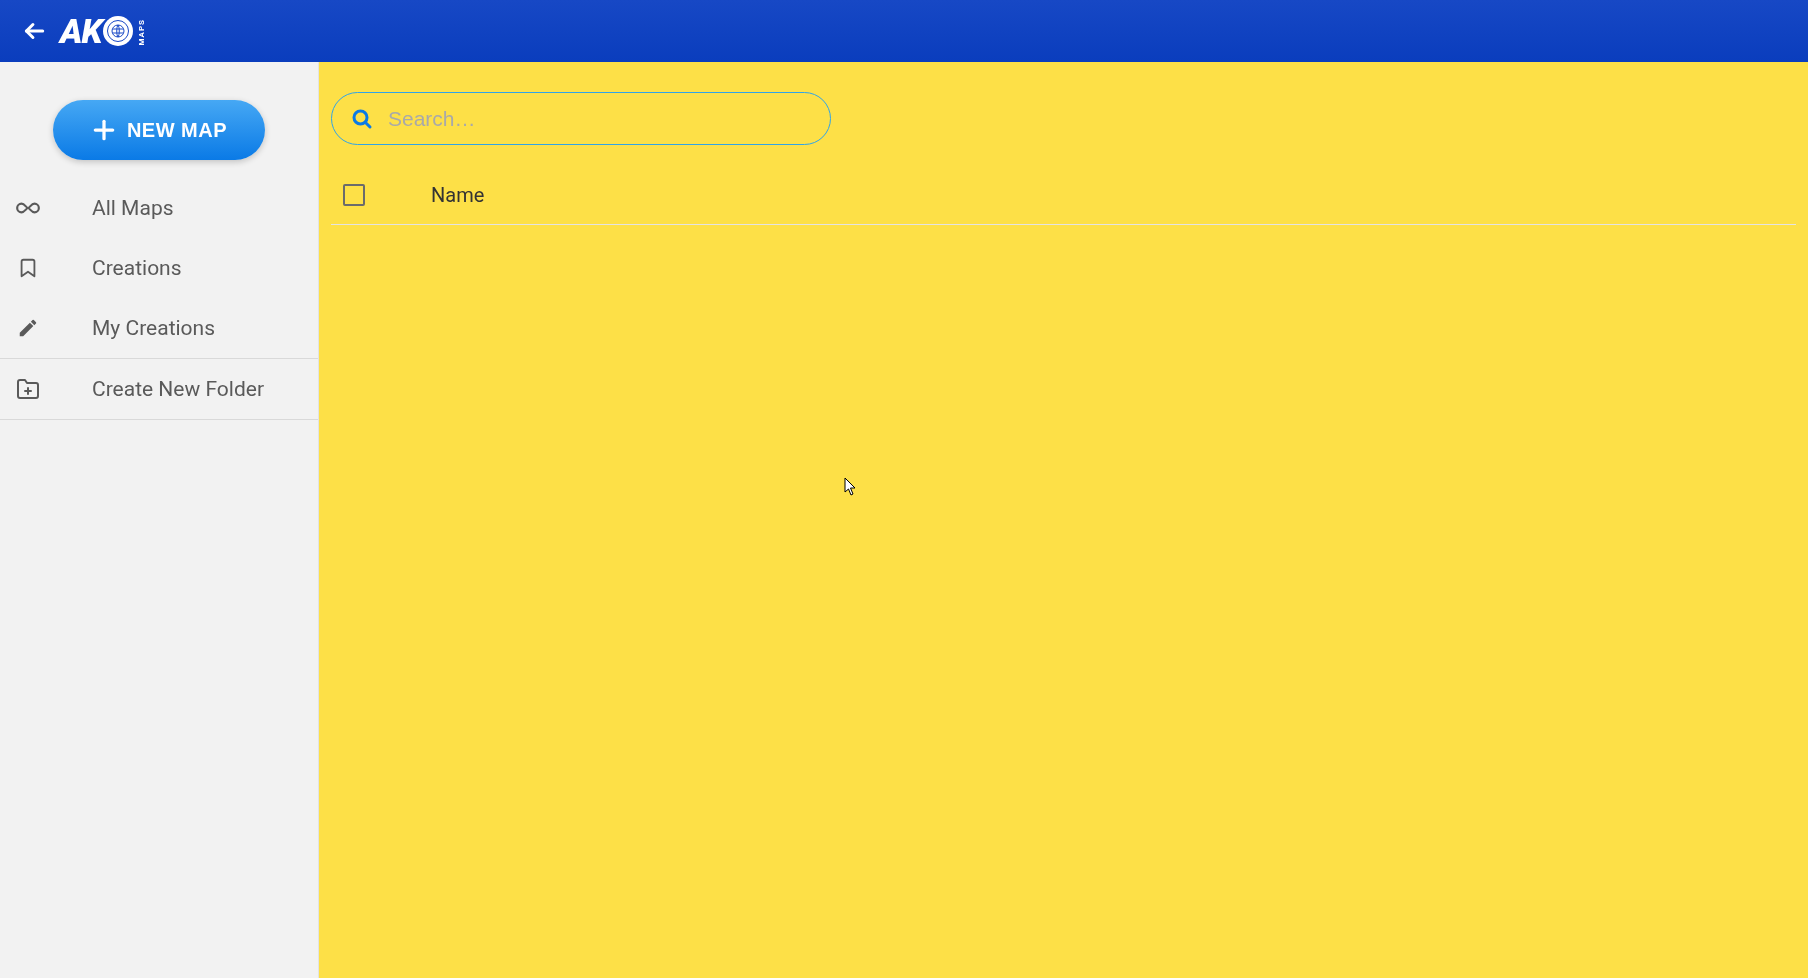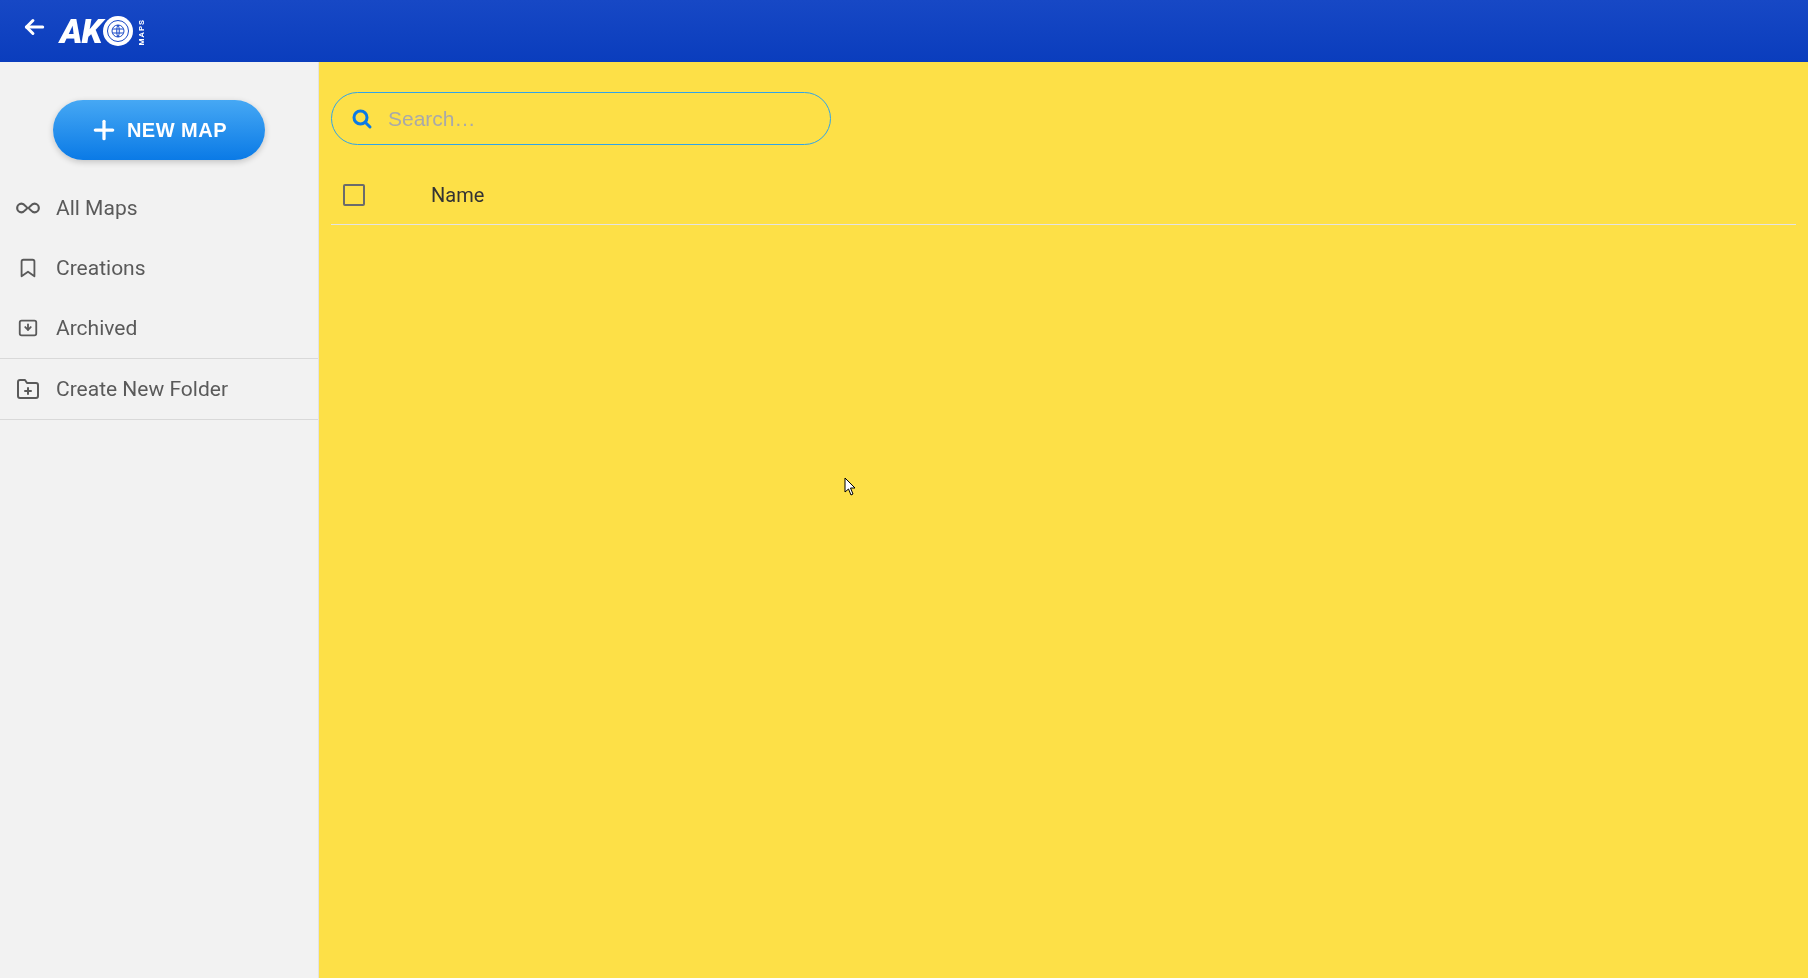--- a/index.html
+++ b/index.html
@@ -4,20 +4,21 @@
 <style>
   * { box-sizing: border-box; margin: 0; padding: 0; }
   html, body { width: 100%; height: 100%; font-family: "Roboto", "Helvetica Neue", Arial, sans-serif; }
   body { background: #fff; color: #333; overflow: hidden; }
 
   
   .header {
     height: 62px;
     background: linear-gradient(to bottom, #1748c5, #0a3dbd);
     display: flex;
+    align-items: center;
     padding: 9px 16px;
     color: #fff;
     box-shadow: 0 2px 6px rgba(0,0,0,0.2);
   }
   .back-btn {
     width: 36px; height: 36px;
     display: flex; align-items: center; justify-content: center;
     cursor: pointer;
     margin-right: 8px;
   }
@@ -104,20 +105,21 @@
     display: flex; flex-direction: column;
   }
   .nav-item {
     display: flex;
     align-items: center;
     height: 60px;
     padding: 0 12px 0 8px;
     color: #5a5a5a;
     font-size: 21px;
     cursor: pointer;
+    gap: 36px;
   }
   .nav-item .icon {
     width: 40px;
     display: flex; justify-content: center; align-items: center;
     margin-right: 8px;
     color: #5a5a5a;
   }
   .nav-divider {
     height: 1px;
     background: #d9d9d9;
@@ -235,27 +237,25 @@
       <div class="nav-item">
         <span class="icon">
           <svg width="22" height="22" viewBox="0 0 24 24" fill="none" stroke="#5a5a5a" stroke-width="2" stroke-linecap="round" stroke-linejoin="round">
               <path d="M19 21l-7-5-7 5V5a2 2 0 0 1 2-2h10a2 2 0 0 1 2 2z"></path>
             </svg>
         </span>
         <span>Creations</span>
       </div>
       <div class="nav-item">
         <span class="icon">
-          <svg width="22" height="22" viewBox="0 0 24 24" fill="none" stroke="#5a5a5a" stroke-width="2" stroke-linecap="round" stroke-linejoin="round">
-              <rect x="3" y="4" width="18" height="16" rx="2"></rect>
-              <polyline points="9 11 12 14 15 11"></polyline>
-              <line x1="12" y1="8" x2="12" y2="14"></line>
-            </svg>
-        </span>
-        <span>Archived</span>
+          <svg width="22" height="22" viewBox="0 0 24 24" fill="#5a5a5a">
+              <path d="M3 17.25V21h3.75L17.81 9.94l-3.75-3.75L3 17.25zM20.71 7.04a1 1 0 0 0 0-1.41l-2.34-2.34a1 1 0 0 0-1.41 0l-1.83 1.83 3.75 3.75 1.83-1.83z"></path>
+            </svg>
+        </span>
+        <span>My Creations</span>
       </div>
       <div class="nav-divider"></div>
       <div class="nav-item">
         <span class="icon">
           <svg width="24" height="24" viewBox="0 0 24 24" fill="none" stroke="#5a5a5a" stroke-width="2" stroke-linecap="round" stroke-linejoin="round">
               <path d="M22 19a2 2 0 0 1-2 2H4a2 2 0 0 1-2-2V5a2 2 0 0 1 2-2h5l2 3h9a2 2 0 0 1 2 2z"></path>
               <line x1="12" y1="11" x2="12" y2="17"></line>
               <line x1="9" y1="14" x2="15" y2="14"></line>
             </svg>
         </span>

